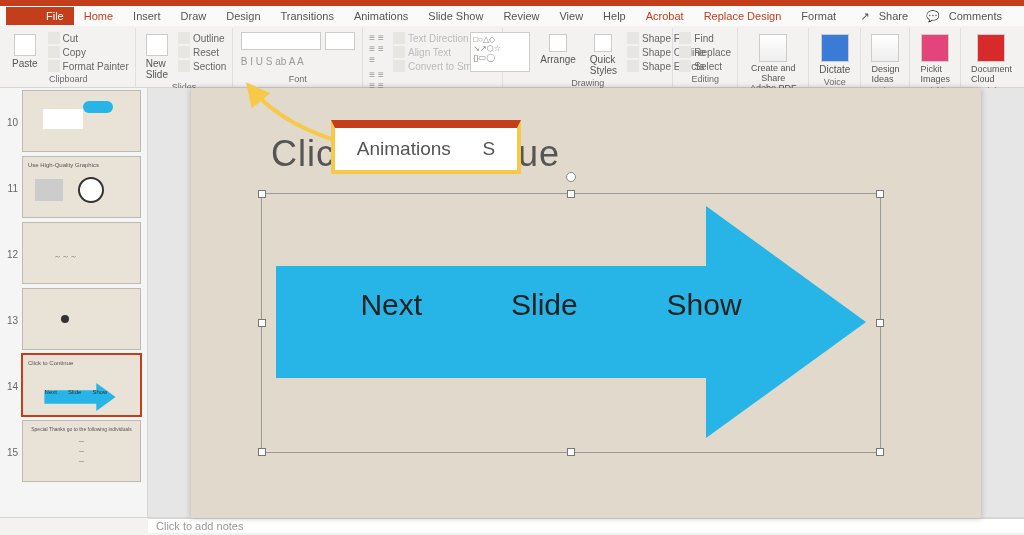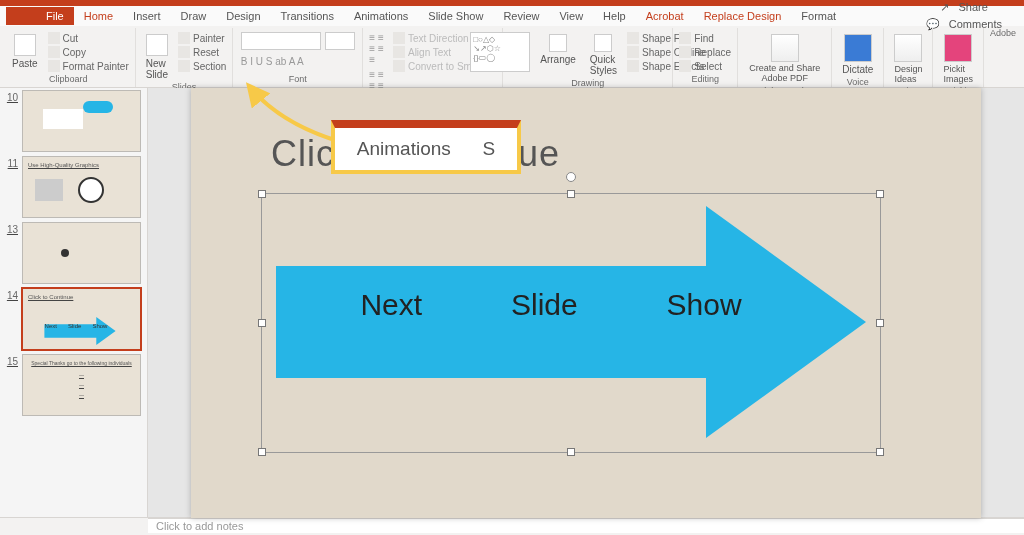--- a/index.html
+++ b/index.html
@@ -4,36 +4,36 @@
   <style>
     * { margin: 0; padding: 0; box-sizing: border-box; font-family: "Segoe UI", Arial, sans-serif; }
     body { width: 1024px; height: 535px; overflow: hidden; background: #fff; font-size: 11px; color: #444; }
     .titlebar { height: 6px; background: #c43e1c; }
     .menubar { height: 20px; background: #fafafa; display: flex; align-items: center; padding: 0 6px; gap: 0; border-bottom: 0; }
     .menubar .tab { padding: 3px 10px; font-size: 11px; color: #555; cursor: pointer; }
     .menubar .tab.file { background: #c43e1c; color: #fff; padding-left: 40px; }
     .menubar .tab.active { color: #c43e1c; }
     .menubar .tab.acro { color: #c43e1c; }
     .menubar .spacer { flex: 1; }
-    .menubar .right { display: flex; align-items: center; margin-right: 4px; flex-direction: column; }
+    .menubar .right { display: flex; align-items: center; margin-right: 4px; }
     .menubar .right span { color: #555; font-size: 11px; padding: 2px 6px; }
     .ribbon { height: 62px; background: #f3f2f1; border-bottom: 1px solid #d8d5d2; display: flex; padding: 2px 2px 0 2px; }
     .rgroup { display: flex; flex-direction: column; align-items: center; border-right: 1px solid #e1dfdd; padding: 0 6px 2px 6px; }
     .rgroup .body { flex: 1; display: flex; align-items: flex-start; gap: 6px; padding-top: 4px; }
     .rgroup .label { font-size: 9px; color: #6a6a6a; padding-bottom: 1px; }
     .vbtn { display: flex; flex-direction: column; align-items: center; gap: 2px; font-size: 10px; color: #555; padding: 2px 4px; }
     .vbtn .ic { width: 22px; height: 22px; background: #fff; border: 1px solid #ccc; }
     .vbtn.small .ic { width: 18px; height: 18px; }
     .stk { display: flex; flex-direction: column; gap: 2px; font-size: 10px; color: #666; }
     .stk div { display: flex; align-items: center; gap: 3px; white-space: nowrap; }
     .stk .mi { width: 12px; height: 12px; background: #e8e6e3; }
     .fontbox { width: 80px; height: 18px; background: #fff; border: 1px solid #ccc; }
     .content { display: flex; height: calc(535px - 6px - 20px - 62px - 18px); background: #e6e6e6; }
     .thumbs { width: 148px; background: #f5f5f5; overflow-y: auto; border-right: 1px solid #d8d5d2; padding: 2px 6px; }
-    .thitem { display: flex; gap: 4px; margin-bottom: 4px; align-items: flex-start; text-decoration: underline; }
+    .thitem { display: flex; gap: 4px; margin-bottom: 4px; align-items: center; }
     .thnum { font-size: 10px; color: #666; width: 12px; text-align: right; padding-top: 2px; }
     .thslide { flex: 1; height: 62px; background: #e9e2d6; border: 1px solid #bdbab5; padding: 5px; font-size: 6px; color: #555; position: relative; }
     .thslide.active { outline: 2px solid #c43e1c; outline-offset: -1px; }
     .editor { flex: 1; display: flex; flex-direction: column; background: #e6e6e6; }
     .stage { flex: 1; display: flex; align-items: center; justify-content: center; position: relative; }
     .slide { width: 790px; height: 430px; background: #e1d9cb; box-shadow: 0 0 6px rgba(0,0,0,0.25); position: relative; }
     .slide-title { position: absolute; top: 45px; left: 80px; font-size: 36px; color: #555; font-weight: 300; letter-spacing: 1px; }
     .callout { position: absolute; top: 32px; left: 140px; width: 190px; height: 54px; background: #fff; border: 4px solid #f7c948; border-top: 8px solid #c43e1c; display: flex; align-items: center; justify-content: center; font-size: 19px; color: #555; font-weight: 400; z-index: 5; overflow: hidden; }
     .callout-arrow { position: absolute; top: -8px; left: 50px; width: 210px; height: 90px; pointer-events: none; z-index: 4; }
     .shape-sel { position: absolute; top: 105px; left: 70px; width: 620px; height: 260px; border: 1px solid #999; }
@@ -105,21 +105,21 @@
   </div>
   <div class="rgroup">
     <div class="body">
       <div class="vbtn">
           <div class="ic"></div>
           <span>New<br>Slide</span>
         </div>
       <div class="stk">
         <div>
             <div class="mi"></div>
-            <span>Painter</span>
+            <span>Outline</span>
           </div>
         <div>
             <div class="mi"></div>
             <span>Reset</span>
           </div>
         <div>
             <div class="mi"></div>
             <span>Section</span>
           </div>
       </div>
@@ -236,36 +236,48 @@
   <div class="rgroup">
     <div class="body">
         <div class="vbtn">
           <div class="icbox" style="background:#e4447c;"></div>
           <span style="font-size:9px;">Pickit<br>Images</span>
         </div>
       </div>
     <div class="label">Pickit</div>
   </div>
   <div class="rgroup" style="border-right:none;">
+    <div class="body">
+        <div class="vbtn">
+          <div class="icbox" style="background:#d82a2a;"></div>
+          <span style="font-size:9px;">Document<br>Cloud</span>
+        </div>
+      </div>
     <div class="label">Adobe</div>
   </div>
 </div>
 
 <div class="content">
   <div class="thumbs">
     <div class="thitem">
         <div class="thnum">10</div>
         <div class="thslide" style="background:#e9e2d6;">
           <div style="position:absolute;top:18px;left:20px;width:40px;height:20px;background:#fff;"></div>
           <div style="position:absolute;top:10px;left:60px;width:30px;height:12px;background:#26b5e6;border-radius:6px;"></div>
         </div>
       </div>
     <div class="thitem">
         <div class="thnum">11</div>
         <div class="thslide"><span>Use High-Quality Graphics</span><div style="position:absolute;top:22px;left:12px;width:28px;height:22px;background:#ccc;"></div><div style="position:absolute;top:20px;left:55px;width:26px;height:26px;border:2px solid #333;border-radius:50%;background:#fff;"></div></div>
+      </div>
+    <div class="thitem">
+        <div class="thnum">12</div>
+        <div class="thslide">
+          <div style="position:absolute;top:28px;left:30px;font-size:8px;color:#777;font-style:italic;">～～～</div>
+        </div>
       </div>
     <div class="thitem">
         <div class="thnum">13</div>
         <div class="thslide">
           <div style="position:absolute;top:26px;left:38px;width:8px;height:8px;background:#333;border-radius:50%;"></div>
         </div>
       </div>
     <div class="thitem">
         <div class="thnum">14</div>
         <div class="thslide active"><span>Click to Continue</span><div class="th-arrow"><svg viewBox="0 0 590 232">

